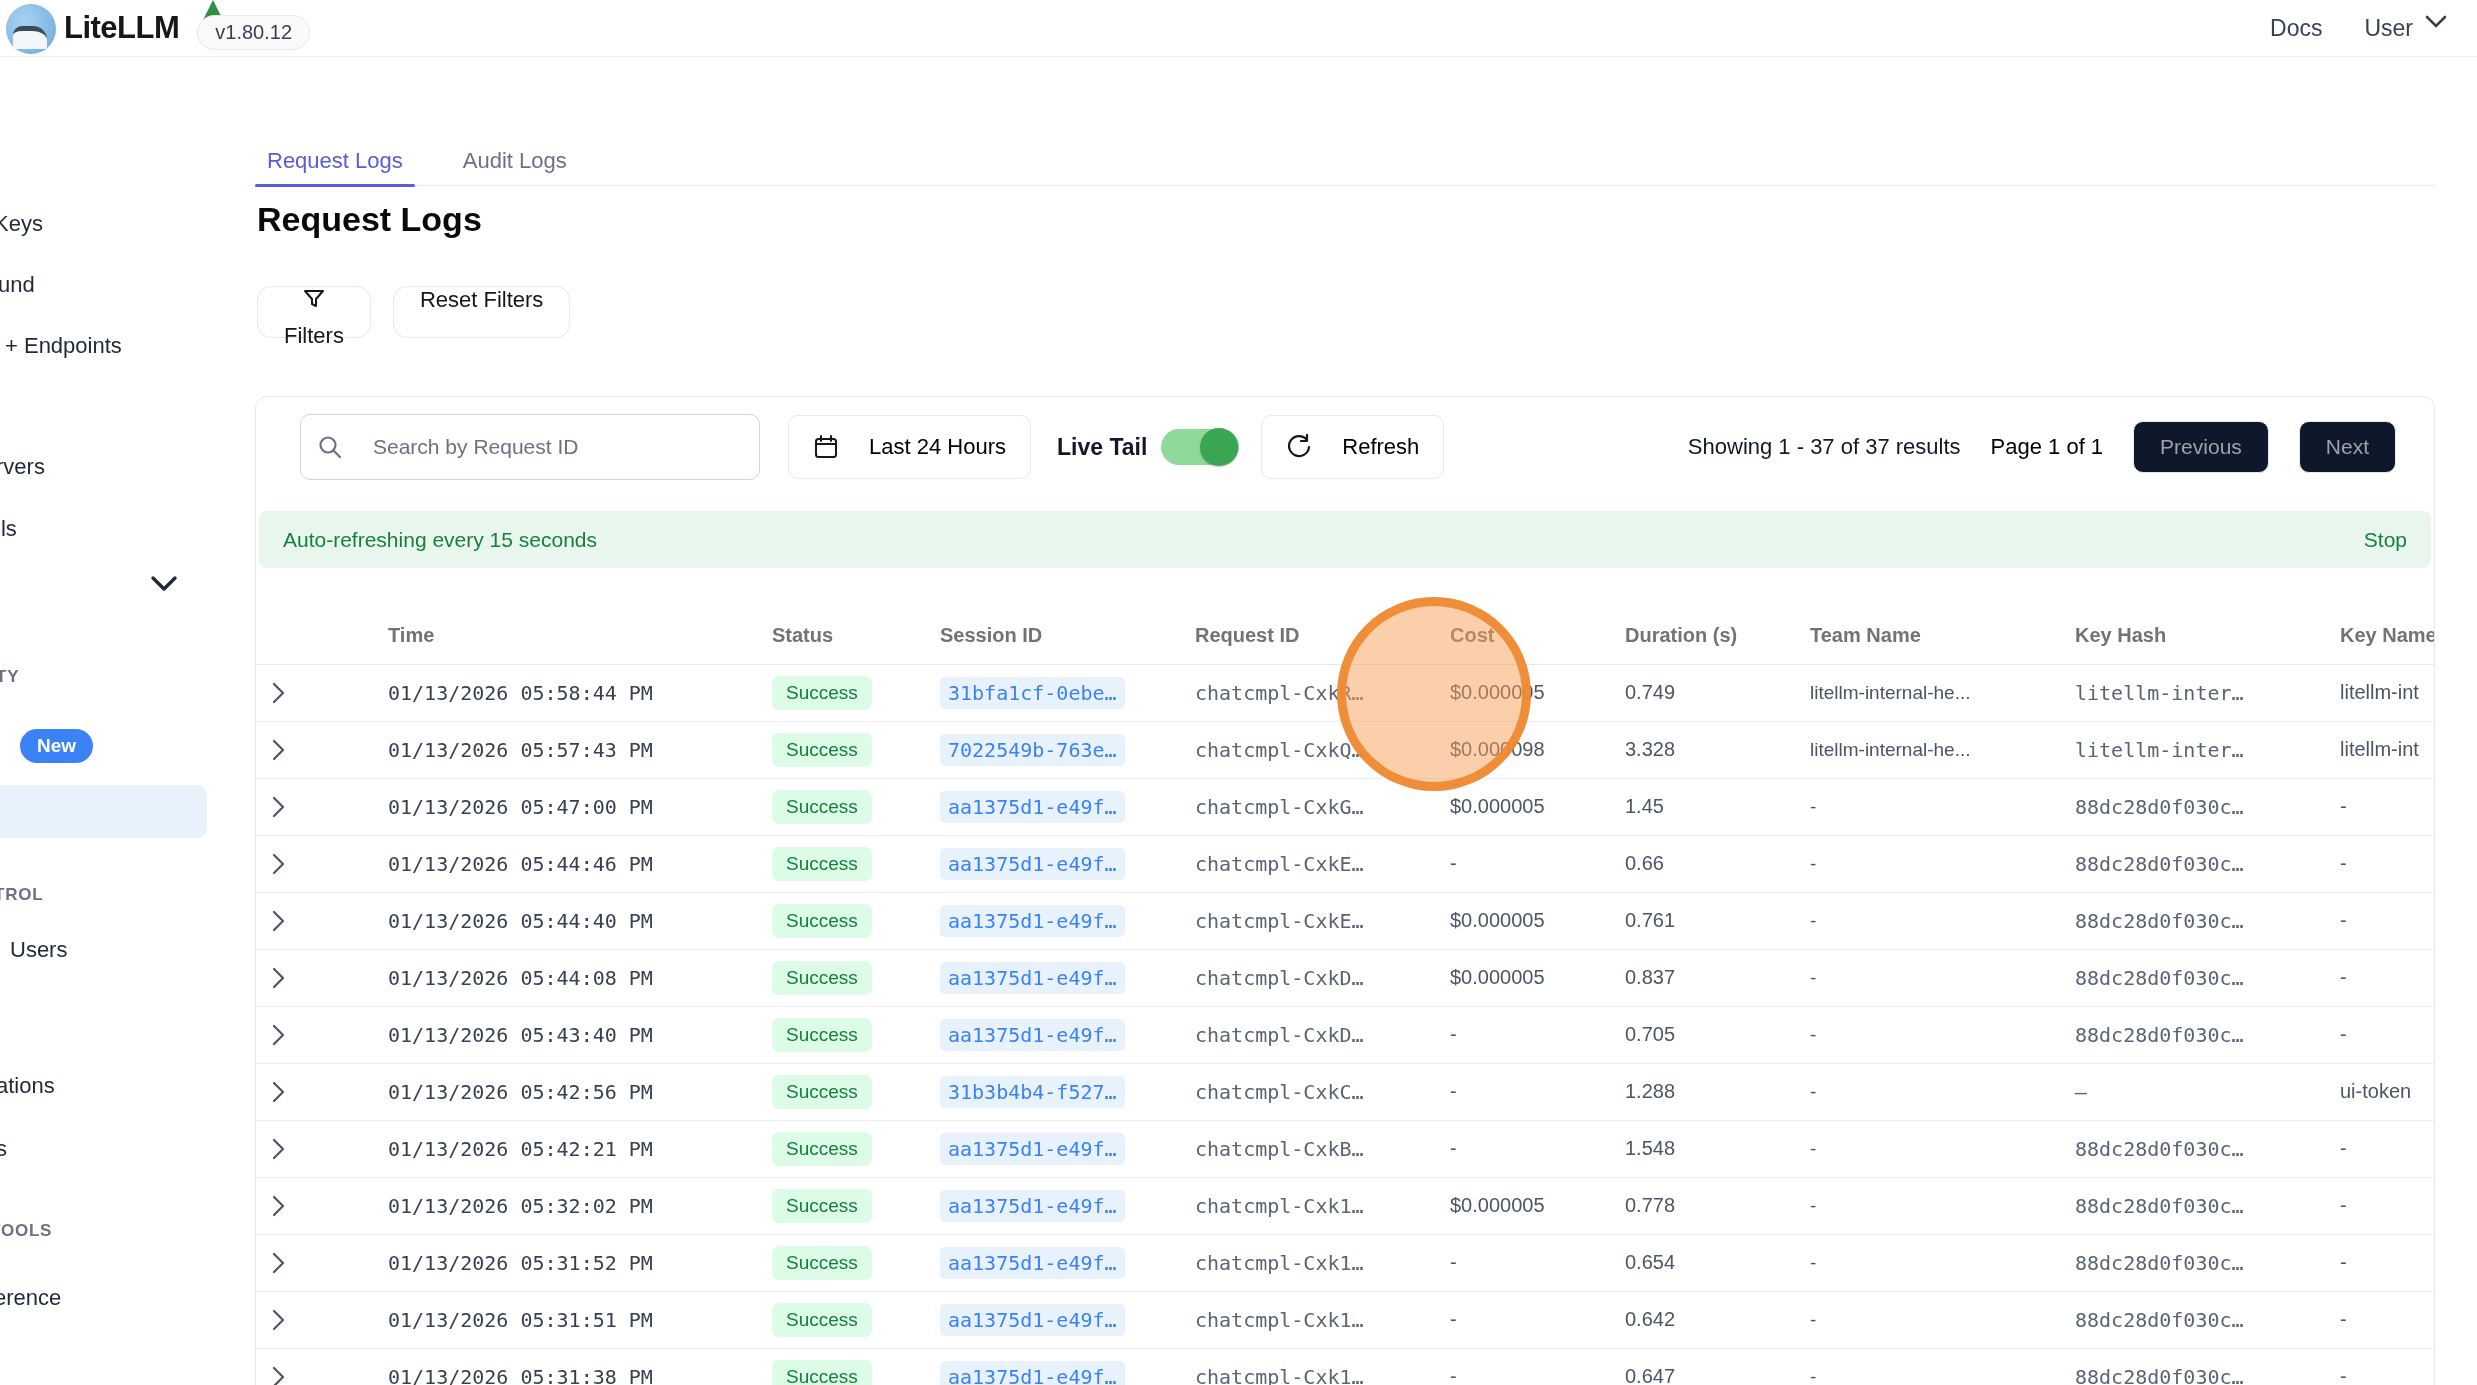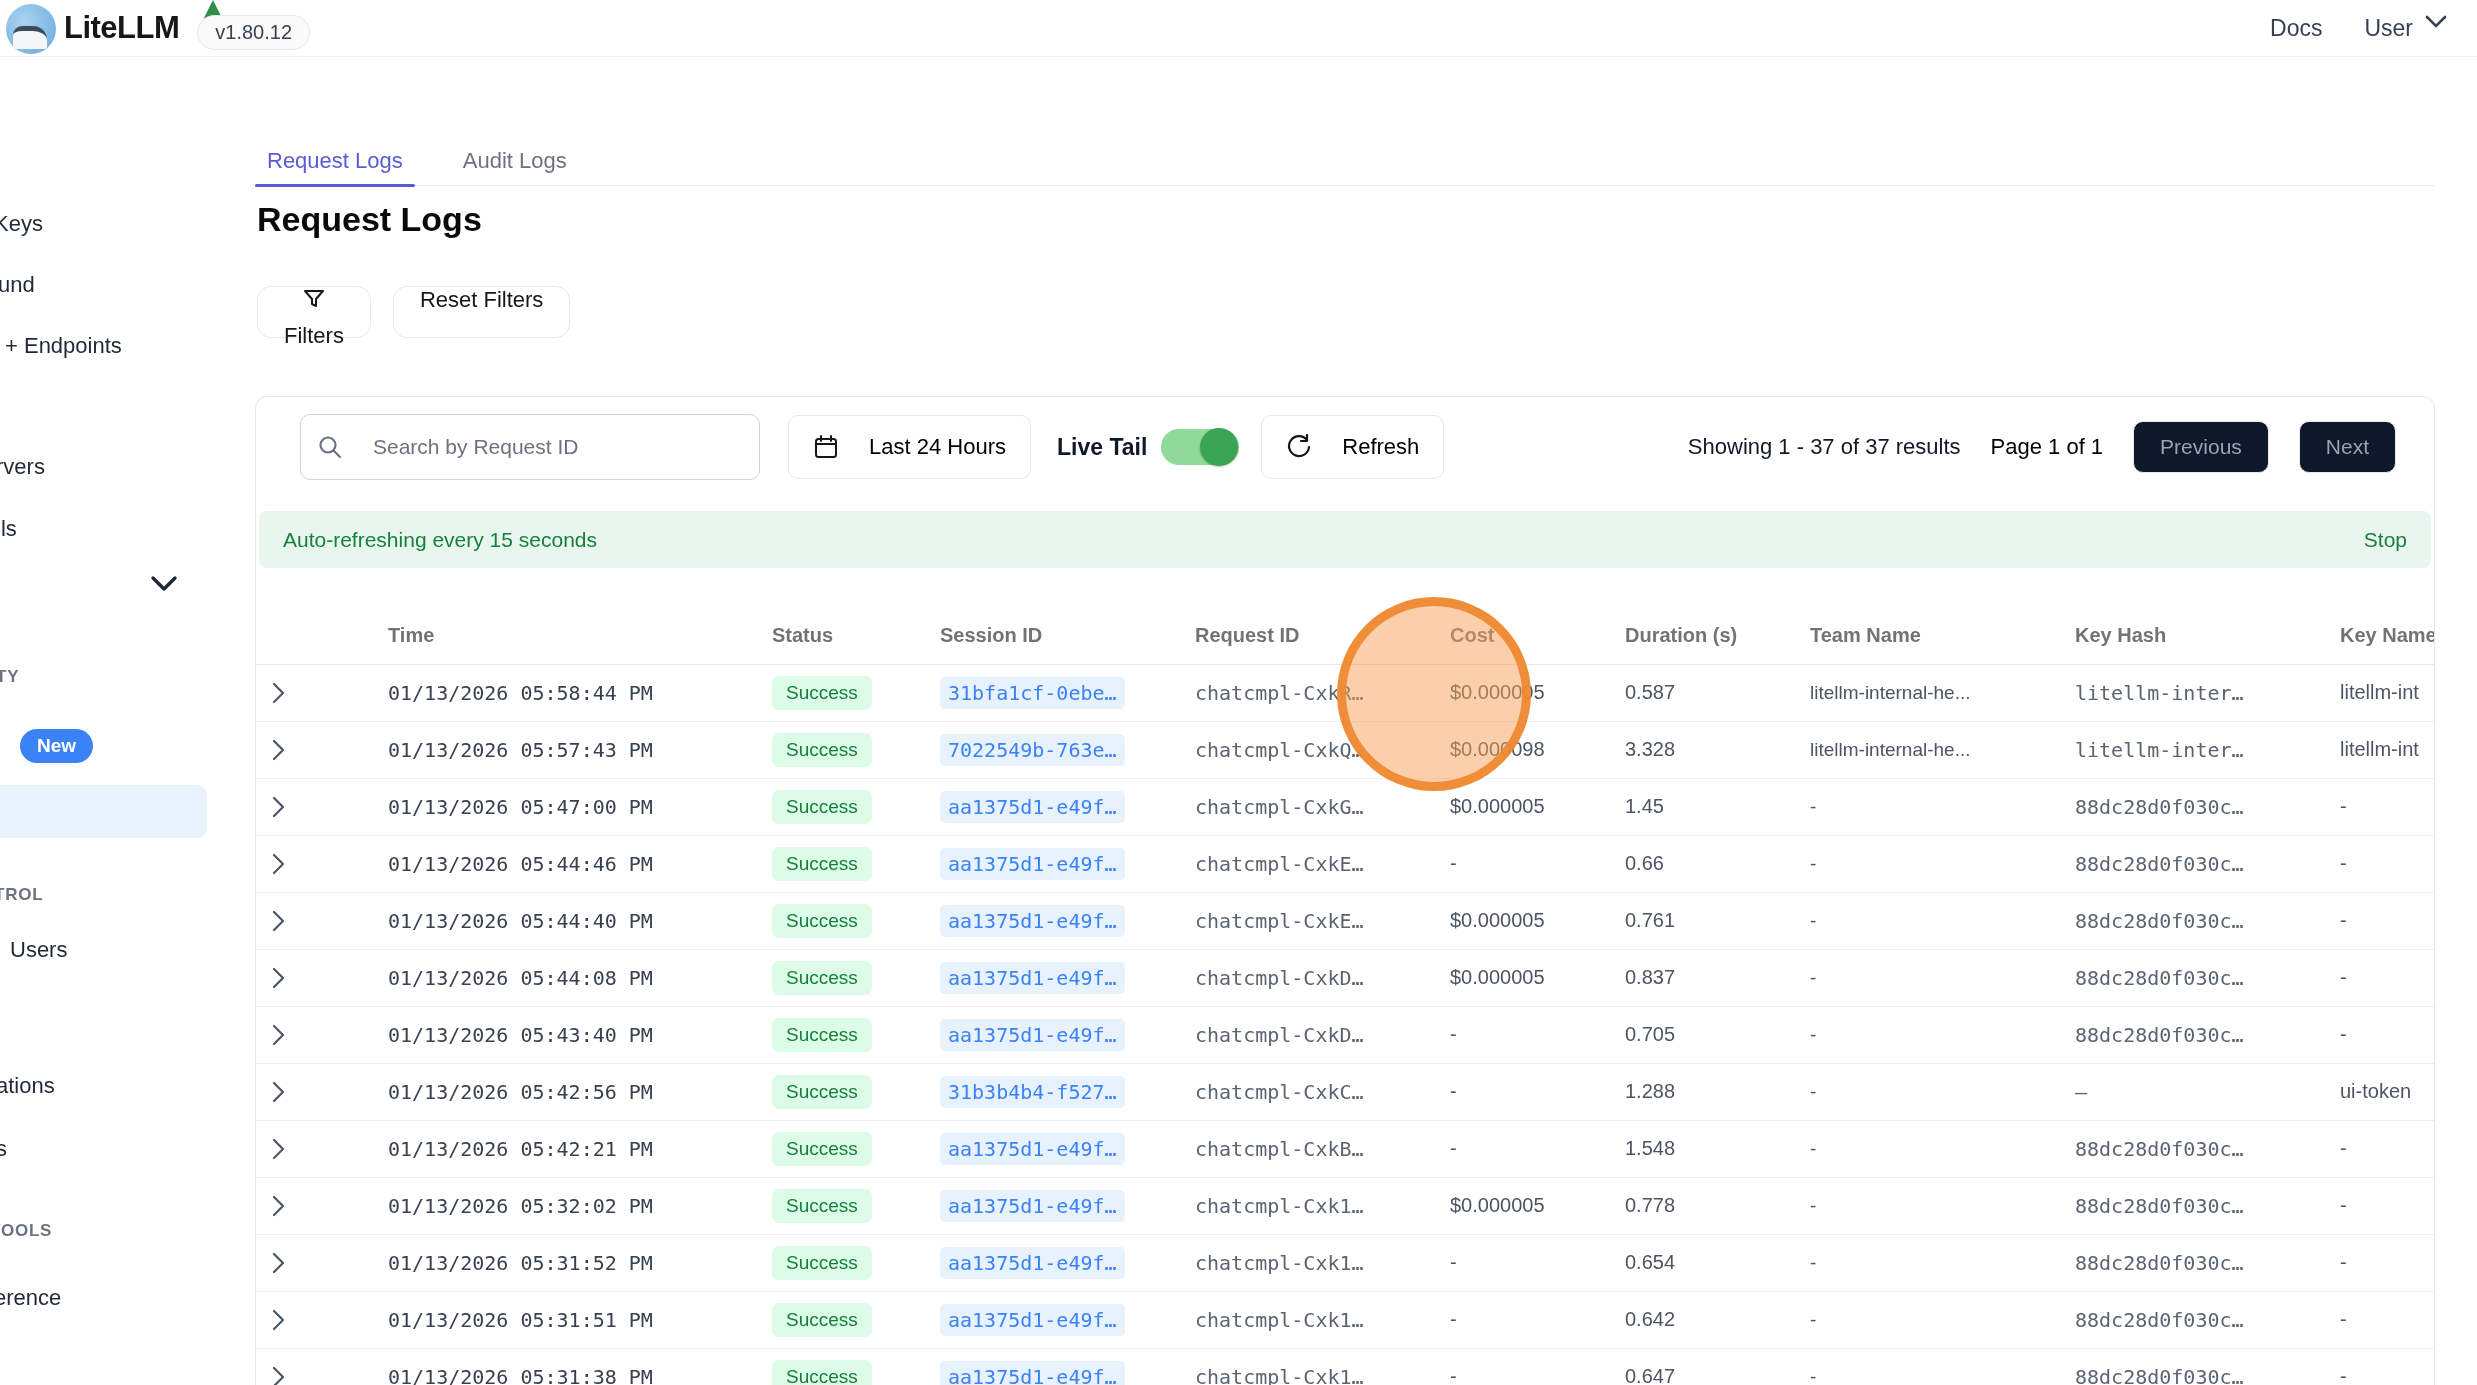--- a/index.html
+++ b/index.html
@@ -247,21 +247,21 @@
     <td class="c-exp">
       <svg class="row-chevron" width="16" height="24" viewBox="0 0 16 24">
               <path d="M4 3l9 9-9 9" fill="none" stroke="#4b5563" stroke-width="2.2" stroke-linecap="round" stroke-linejoin="round"></path>
             </svg>
     </td>
     <td class="c-time">01/13/2026 05:58:44 PM</td>
     <td class="c-status"><span class="badge-success">Success</span></td>
     <td class="c-session"><span class="sess-link">31bfa1cf-0ebe…</span></td>
     <td class="c-req">chatcmpl-CxkR…</td>
     <td class="c-cost">$0.000005</td>
-    <td class="c-dur">0.587</td>
+    <td class="c-dur">0.749</td>
     <td class="c-team">litellm-internal-he...</td>
     <td class="c-hash">litellm-inter…</td>
     <td class="c-kname">litellm-int</td>
   </tr>
 
   <tr class="row">
     <td class="c-exp">
       <svg class="row-chevron" width="16" height="24" viewBox="0 0 16 24">
               <path d="M4 3l9 9-9 9" fill="none" stroke="#4b5563" stroke-width="2.2" stroke-linecap="round" stroke-linejoin="round"></path>
             </svg>

